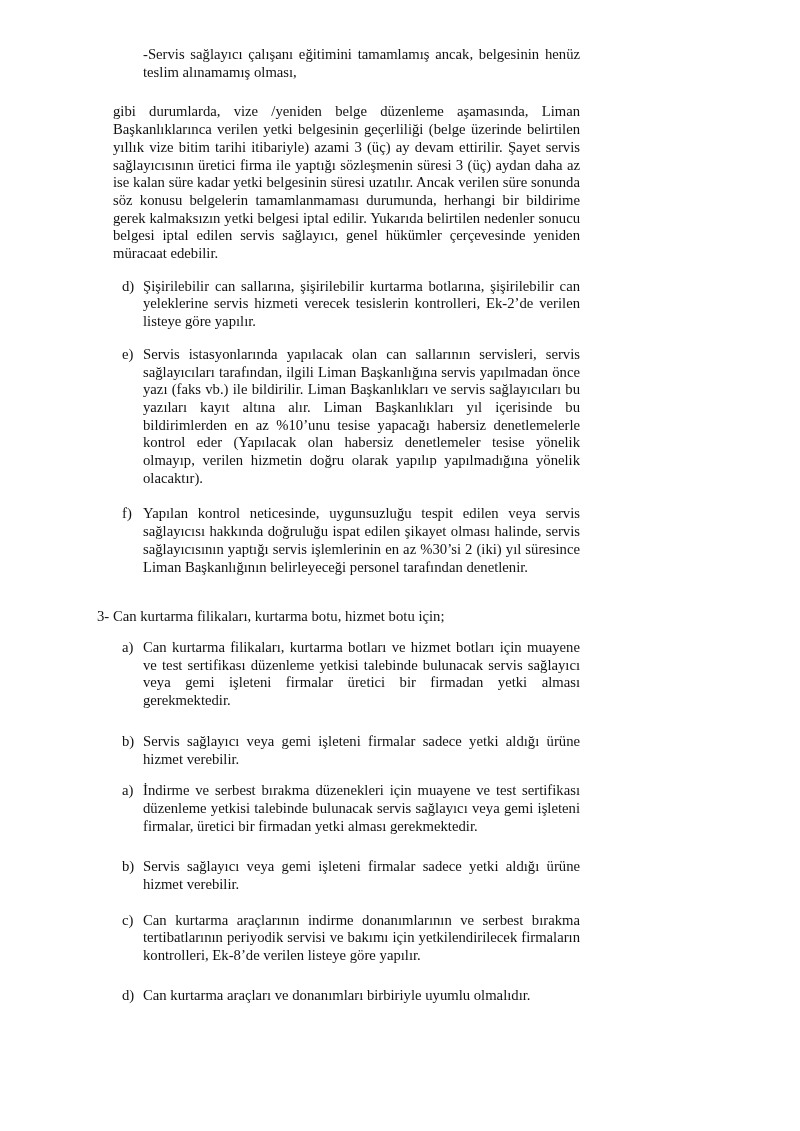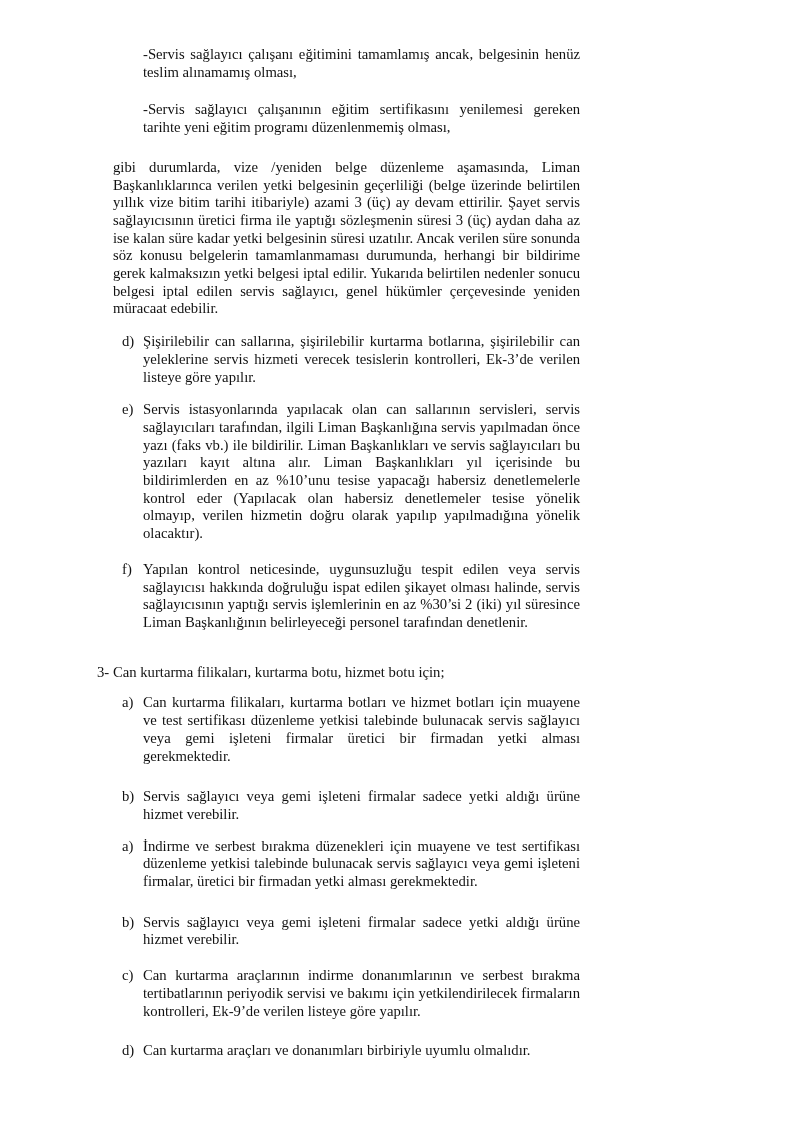--- a/index.html
+++ b/index.html
@@ -73,27 +73,26 @@
   }
 </style>
 </head>
 <body>
 
 <div class="page">
   <div class="content">
 
     <p class="indent-para">-Servis sağlayıcı çalışanı eğitimini tamamlamış ancak, belgesinin henüz teslim alınamamış olması,</p>
 
-    <p class="indent-para second">-Servis sağlayıcı çalışanının eğitim sertifikasını yenilemesi gereken tarihte yeni eğitim programı düzenlenmemiş olması,</p>
 
     <p class="body-para">gibi durumlarda, vize /yeniden belge düzenleme aşamasında, Liman Başkanlıklarınca verilen yetki belgesinin geçerliliği (belge üzerinde belirtilen yıllık vize bitim tarihi itibariyle) azami 3 (üç) ay devam ettirilir. Şayet servis sağlayıcısının üretici firma ile yaptığı sözleşmenin süresi 3 (üç) aydan daha az ise kalan süre kadar yetki belgesinin süresi uzatılır. Ancak verilen süre sonunda söz konusu belgelerin tamamlanmaması durumunda, herhangi bir bildirime gerek kalmaksızın yetki belgesi iptal edilir. Yukarıda belirtilen nedenler sonucu belgesi iptal edilen servis sağlayıcı, genel hükümler çerçevesinde yeniden müracaat edebilir.</p>
 
     <div class="list-item gap-15">
       <span class="item-label">d)</span>
-      <div class="item-text">Şişirilebilir can sallarına, şişirilebilir kurtarma botlarına, şişirilebilir can yeleklerine servis hizmeti verecek tesislerin kontrolleri, Ek-3’de verilen listeye göre yapılır.</div>
+      <div class="item-text">Şişirilebilir can sallarına, şişirilebilir kurtarma botlarına, şişirilebilir can yeleklerine servis hizmeti verecek tesislerin kontrolleri, Ek-2’de verilen listeye göre yapılır.</div>
     </div>
 
     <div class="list-item gap-15">
       <span class="item-label">e)</span>
       <div class="item-text">Servis istasyonlarında yapılacak olan can sallarının servisleri, servis sağlayıcıları tarafından, ilgili Liman Başkanlığına servis yapılmadan önce yazı (faks vb.) ile bildirilir. Liman Başkanlıkları ve servis sağlayıcıları bu yazıları kayıt altına alır. Liman Başkanlıkları yıl içerisinde bu bildirimlerden en az %10’unu tesise yapacağı habersiz denetlemelerle kontrol eder (Yapılacak olan habersiz denetlemeler tesise yönelik olmayıp, verilen hizmetin doğru olarak yapılıp yapılmadığına yönelik olacaktır).</div>
     </div>
 
     <div class="list-item gap-18">
       <span class="item-label">f)</span>
       <div class="item-text">Yapılan kontrol neticesinde, uygunsuzluğu tespit edilen veya servis sağlayıcısı hakkında doğruluğu ispat edilen şikayet olması halinde, servis sağlayıcısının yaptığı servis işlemlerinin en az %30’si 2 (iki) yıl süresince Liman Başkanlığının belirleyeceği personel tarafından denetlenir.</div>
@@ -117,21 +116,21 @@
       <div class="item-text">İndirme ve serbest bırakma düzenekleri için muayene ve test sertifikası düzenleme yetkisi talebinde bulunacak servis sağlayıcı veya gemi işleteni firmalar, üretici bir firmadan yetki alması gerekmektedir.</div>
     </div>
 
     <div class="list-item gap-23">
       <span class="item-label">b)</span>
       <div class="item-text">Servis sağlayıcı veya gemi işleteni firmalar sadece yetki aldığı ürüne hizmet verebilir.</div>
     </div>
 
     <div class="list-item gap-18">
       <span class="item-label">c)</span>
-      <div class="item-text">Can kurtarma araçlarının indirme donanımlarının ve serbest bırakma tertibatlarının periyodik servisi ve bakımı için yetkilendirilecek firmaların kontrolleri, Ek-9’de verilen listeye göre yapılır.</div>
+      <div class="item-text">Can kurtarma araçlarının indirme donanımlarının ve serbest bırakma tertibatlarının periyodik servisi ve bakımı için yetkilendirilecek firmaların kontrolleri, Ek-8’de verilen listeye göre yapılır.</div>
     </div>
 
     <div class="list-item gap-22">
       <span class="item-label">d)</span>
       <div class="item-text">Can kurtarma araçları ve donanımları birbiriyle uyumlu olmalıdır.</div>
     </div>
 
   </div>
 
   <div class="page-number">8</div>

